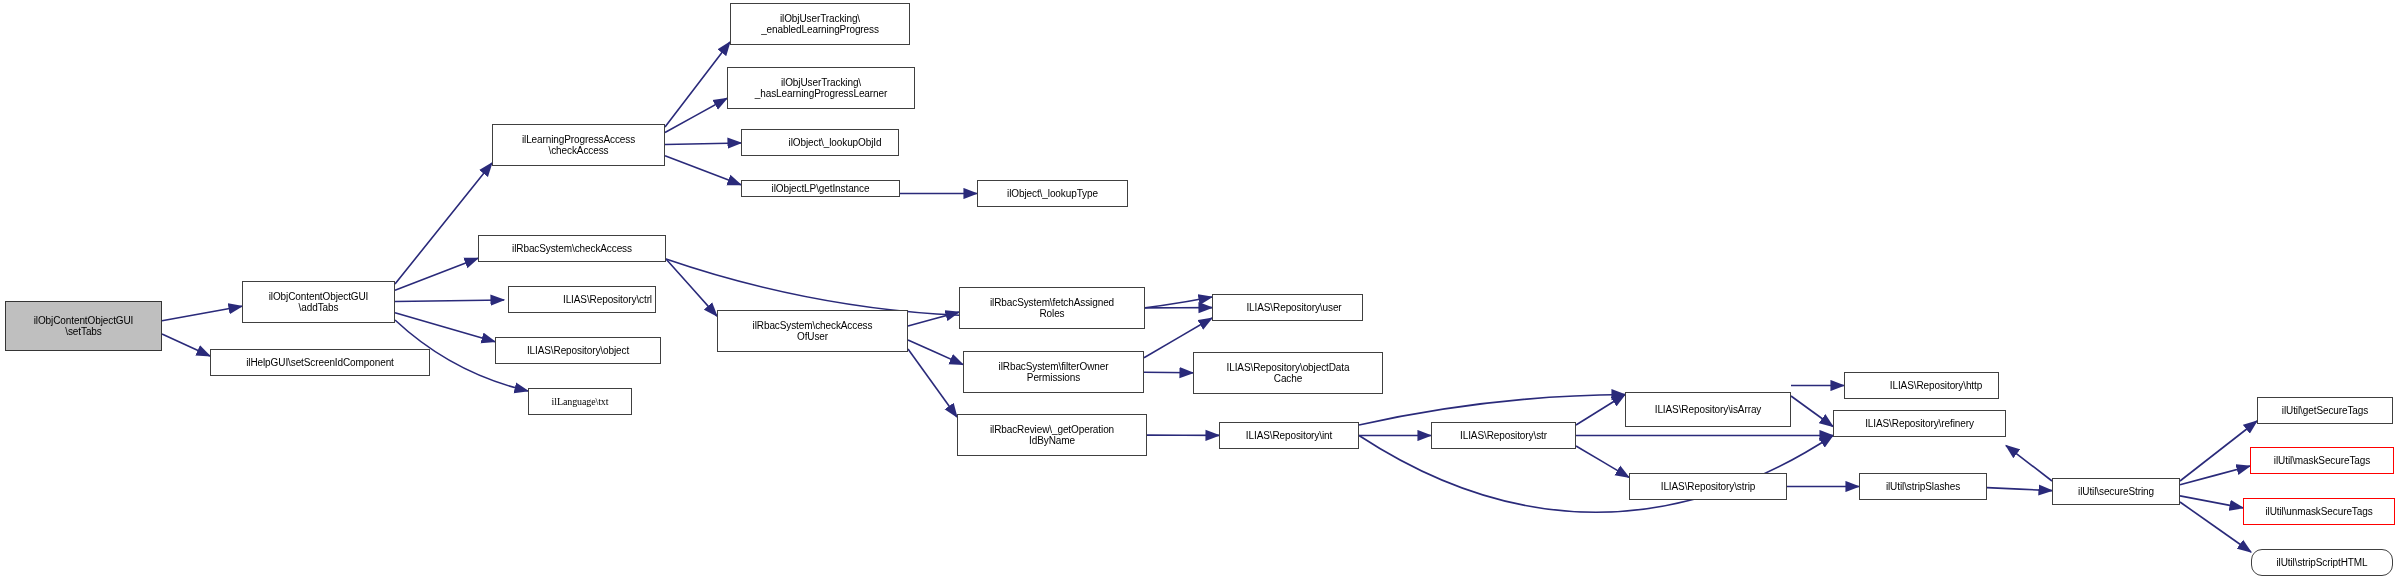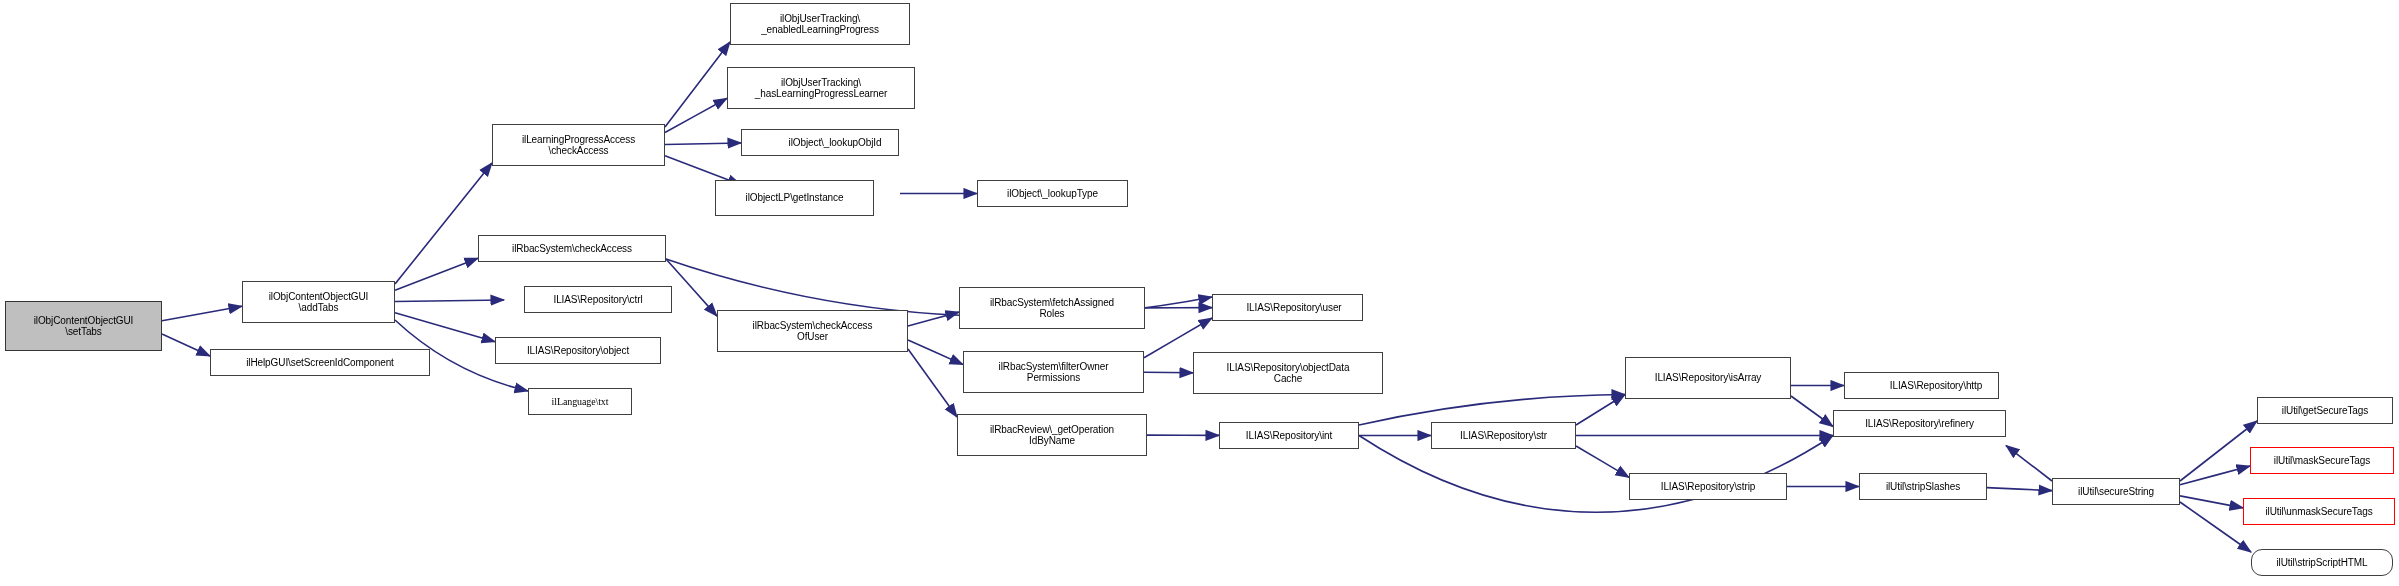--- a/index.html
+++ b/index.html
@@ -110,40 +110,40 @@
       <div class="node" style="left: 242px; top: 281px; width: 153px; height: 42px;"><span class="node-label">ilObjContentObjectGUI
 \addTabs</span></div>
       <div class="node" style="left: 210px; top: 349px; width: 220px; height: 27px;"><span class="node-label">ilHelpGUI\setScreenIdComponent</span></div>
       <div class="node" style="left: 492px; top: 124px; width: 173px; height: 42px;"><span class="node-label">ilLearningProgressAccess
 \checkAccess</span></div>
       <div class="node" style="left: 730px; top: 3px; width: 180px; height: 42px;"><span class="node-label">ilObjUserTracking\
 _enabledLearningProgress</span></div>
       <div class="node" style="left: 727px; top: 67px; width: 188px; height: 42px;"><span class="node-label">ilObjUserTracking\
 _hasLearningProgressLearner</span></div>
       <div class="node" style="left: 741px; top: 129px; width: 158px; height: 27px; padding-left: 33px;"><span class="node-label">ilObject\_lookupObjId</span></div>
-      <div class="node" style="left: 715px; top: 180px; width: 159px; height: 36px;"><span class="node-label">ilObjectLP\getInstance</span></div>
+      <div class="node" style="left: 741px; top: 180px; width: 159px; height: 17px;"><span class="node-label">ilObjectLP\getInstance</span></div>
       <div class="node" style="left: 977px; top: 180px; width: 151px; height: 27px;"><span class="node-label">ilObject\_lookupType</span></div>
       <div class="node" style="left: 478px; top: 235px; width: 188px; height: 27px;"><span class="node-label">ilRbacSystem\checkAccess</span></div>
-      <div class="node" style="left: 524px; top: 286px; width: 148px; height: 27px;"><span class="node-label">ILIAS\Repository\ctrl</span></div>
+      <div class="node" style="left: 508px; top: 286px; width: 148px; height: 27px; text-align: right;"><span class="node-label">ILIAS\Repository\ctrl</span></div>
       <div class="node" style="left: 495px; top: 337px; width: 166px; height: 27px;"><span class="node-label">ILIAS\Repository\object</span></div>
       <div class="node" style="left: 528px; top: 388px; width: 104px; height: 27px; font-family: Liberation Serif, serif;"><span class="node-label">ilLanguage\txt</span></div>
       <div class="node" style="left: 717px; top: 310px; width: 191px; height: 42px;"><span class="node-label">ilRbacSystem\checkAccess
 OfUser</span></div>
       <div class="node" style="left: 959px; top: 287px; width: 186px; height: 42px;"><span class="node-label">ilRbacSystem\fetchAssigned
 Roles</span></div>
       <div class="node" style="left: 963px; top: 351px; width: 181px; height: 42px;"><span class="node-label">ilRbacSystem\filterOwner
 Permissions</span></div>
       <div class="node" style="left: 957px; top: 414px; width: 190px; height: 42px;"><span class="node-label">ilRbacReview\_getOperation
 IdByName</span></div>
       <div class="node" style="left: 1212px; top: 294px; width: 151px; height: 27px; padding-left: 16px;"><span class="node-label">ILIAS\Repository\user</span></div>
       <div class="node" style="left: 1193px; top: 352px; width: 190px; height: 42px;"><span class="node-label">ILIAS\Repository\objectData
 Cache</span></div>
       <div class="node" style="left: 1219px; top: 422px; width: 140px; height: 27px;"><span class="node-label">ILIAS\Repository\int</span></div>
       <div class="node" style="left: 1431px; top: 422px; width: 145px; height: 27px;"><span class="node-label">ILIAS\Repository\str</span></div>
-      <div class="node" style="left: 1625px; top: 357px; width: 166px; height: 42px;"><span class="node-label">ILIAS\Repository\isArray</span></div>
+      <div class="node" style="left: 1625px; top: 392px; width: 166px; height: 35px;"><span class="node-label">ILIAS\Repository\isArray</span></div>
       <div class="node" style="left: 1629px; top: 473px; width: 158px; height: 27px;"><span class="node-label">ILIAS\Repository\strip</span></div>
       <div class="node" style="left: 1844px; top: 372px; width: 155px; height: 27px; padding-left: 32px;"><span class="node-label">ILIAS\Repository\http</span></div>
       <div class="node" style="left: 1833px; top: 410px; width: 173px; height: 27px;"><span class="node-label">ILIAS\Repository\refinery</span></div>
       <div class="node" style="left: 1859px; top: 473px; width: 128px; height: 27px;"><span class="node-label">ilUtil\stripSlashes</span></div>
       <div class="node" style="left: 2052px; top: 478px; width: 128px; height: 27px;"><span class="node-label">ilUtil\secureString</span></div>
       <div class="node" style="left: 2257px; top: 397px; width: 136px; height: 27px;"><span class="node-label">ilUtil\getSecureTags</span></div>
       <div class="node warn" style="left: 2250px; top: 447px; width: 144px; height: 27px;"><span class="node-label">ilUtil\maskSecureTags</span></div>
       <div class="node warn" style="left: 2243px; top: 498px; width: 152px; height: 27px;"><span class="node-label">ilUtil\unmaskSecureTags</span></div>
       <div class="node" style="left: 2251px; top: 549px; width: 142px; height: 27px; border-radius: 11px;"><span class="node-label">ilUtil\stripScriptHTML</span></div>
     </div>

